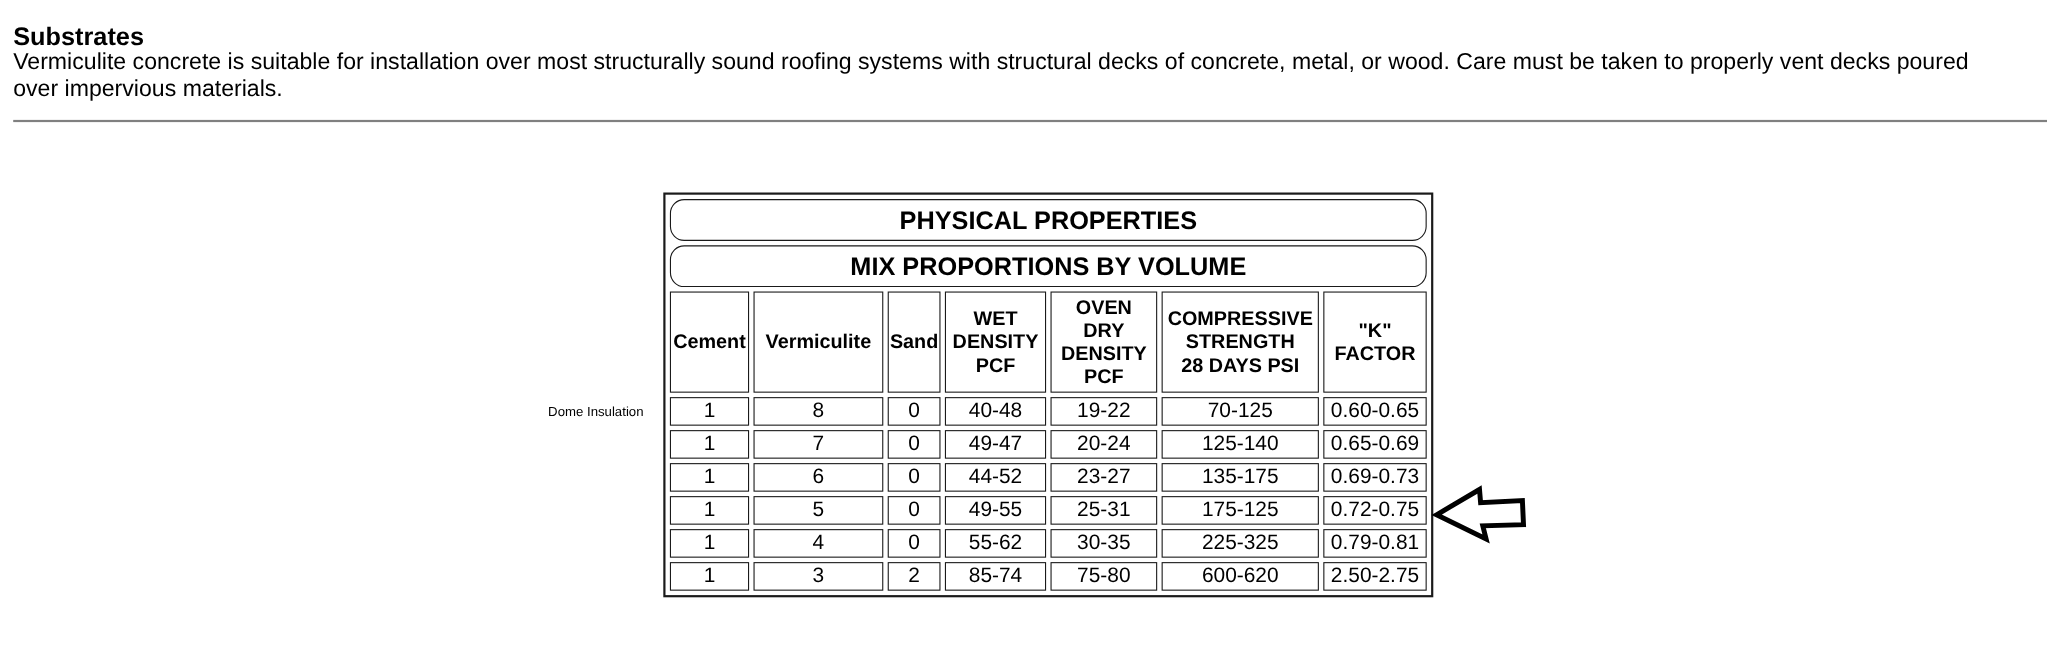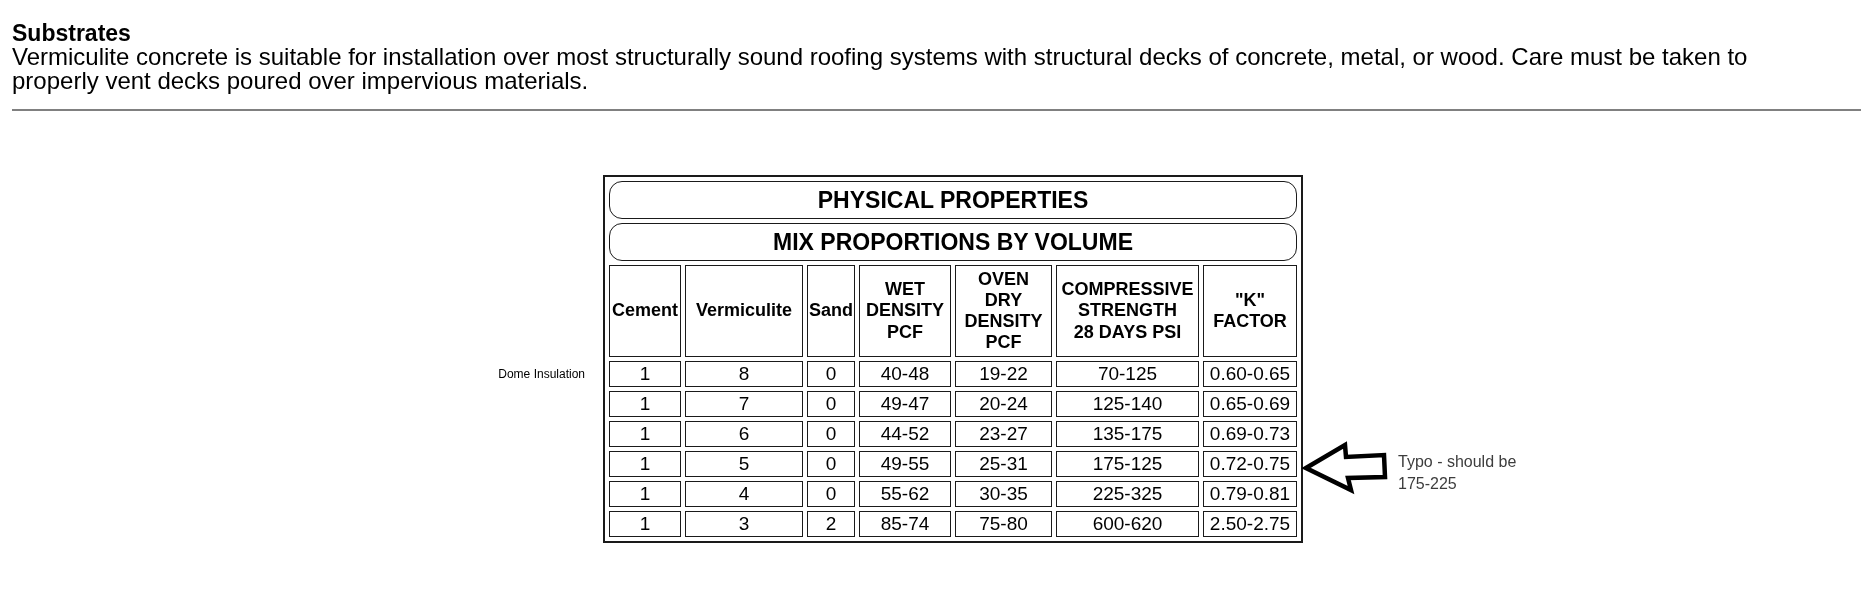--- a/index.html
+++ b/index.html
@@ -10,21 +10,21 @@
     font-family:"Liberation Sans", sans-serif;
     color:#000;
     overflow:hidden;
   }
   .heading{
     position:absolute;left:12px;top:21px;
     font-size:23px;font-weight:bold;line-height:24px;
   }
   .intro{
     position:absolute;left:12px;top:45px;width:1820px;
-    font-size:24px;line-height:24px;
+    font-size:21px;line-height:24px;
   }
   .rule{
     position:absolute;left:12px;top:109px;width:1849px;height:2px;
     background:#808080;border:0;
   }
   table.props{
     position:absolute;left:603px;top:175px;
     width:700px;
     border-collapse:separate;border-spacing:4px;
     border:2px solid #1a1a1a;
@@ -157,18 +157,14 @@
   </table>
 
   <div id="label-dome" class="row-label">Dome Insulation</div>
 
   <div class="arrow-wrap">
     <svg width="92" height="56" viewBox="0 0 92 56" xmlns="http://www.w3.org/2000/svg">
       <polygon points="6,28 45,5 46,17 84,15 85,37 48,38 51,50" fill="#ffffff" stroke="#000000" stroke-width="4.5" stroke-linejoin="miter"></polygon>
     </svg>
   </div>
 
-  <div class="note">
-    <div>Typo - should be</div>
-    <div>175-225</div>
-  </div>
 
 </div>
 
 </body></html>

